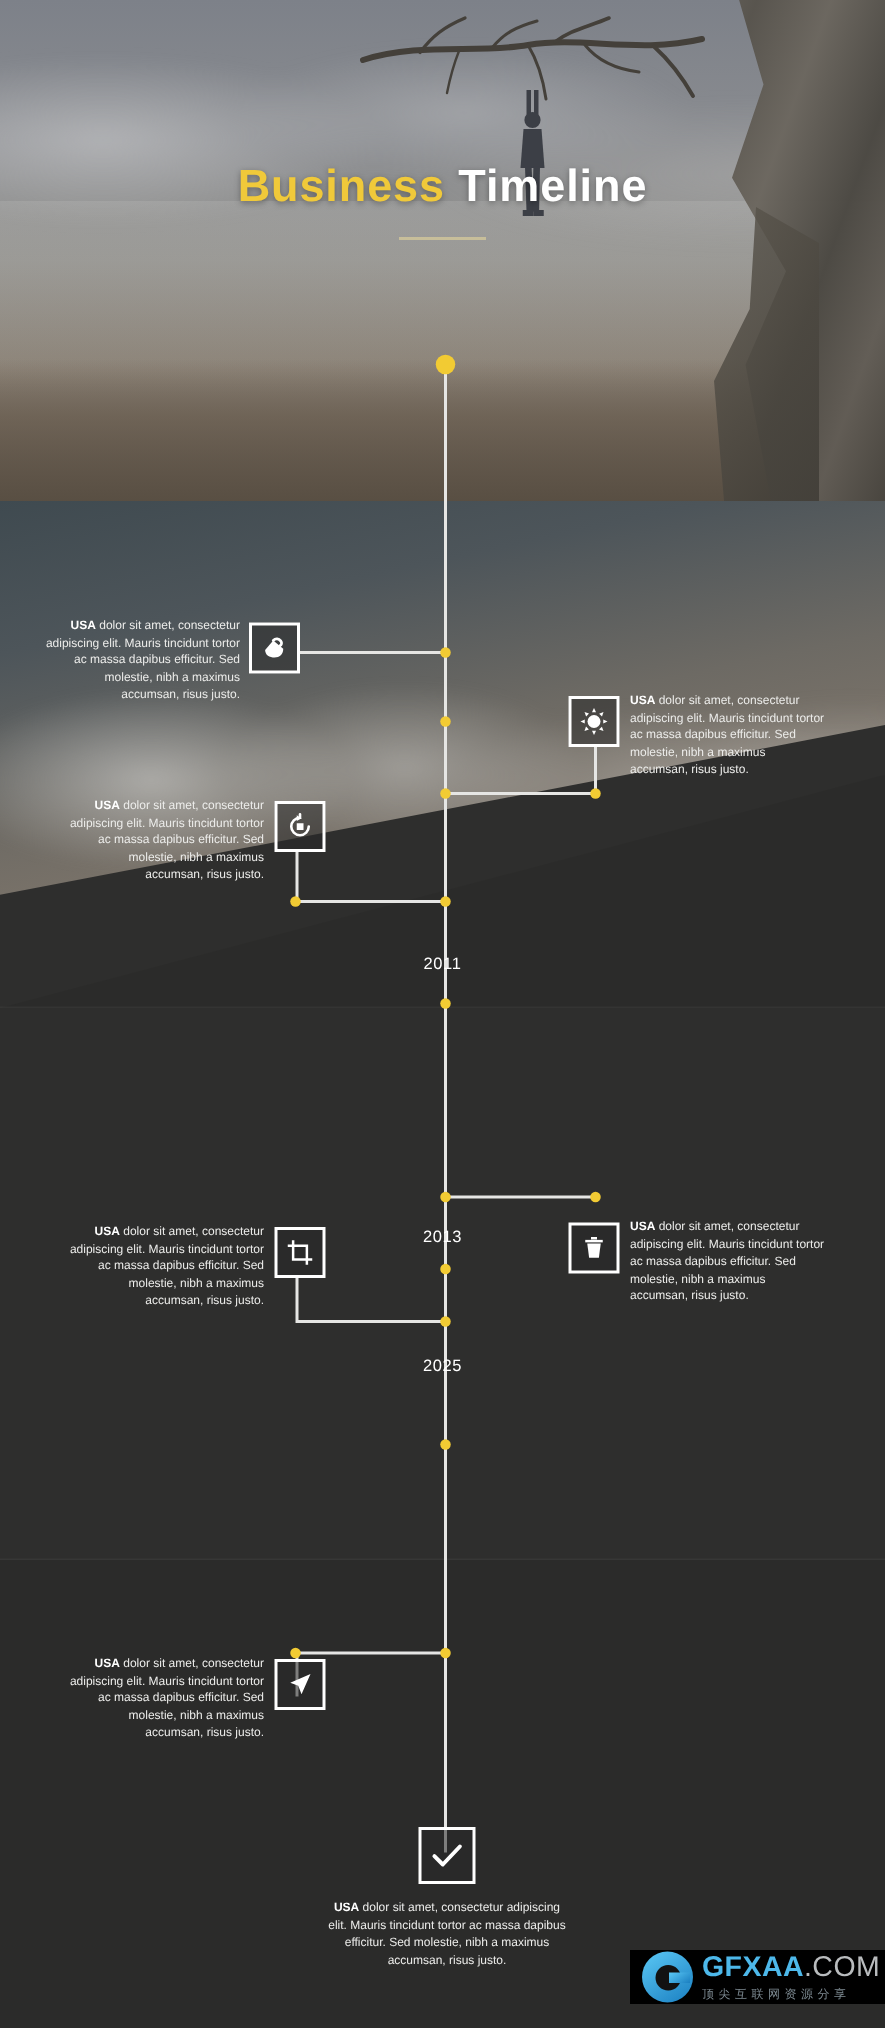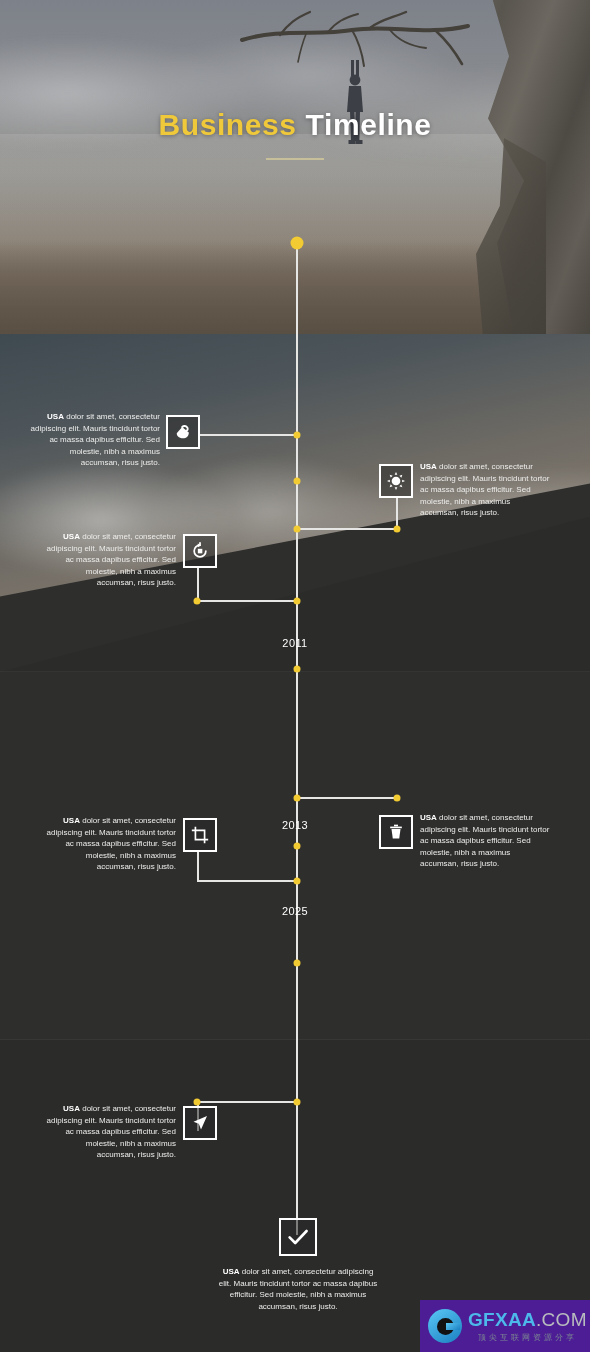--- a/index.html
+++ b/index.html
@@ -131,22 +131,22 @@
   .blk.l { text-align:left; }
   .blk.c { text-align:center; }
 
   .yr {
     position:absolute; width:100%; left:0; text-align:center;
     color:#ffffff; font-size:11px; letter-spacing:.4px;
   }
 
   
   .wm {
-    position:absolute; left:420px; top:1300px; width:170px; height:52px;
-    background:#4c1d95; display:flex; align-items:center; padding-left:8px;text-align:center;
+    position:absolute; left:420px; top:1300px; width:170px; height:36px;
+    background:#000000; display:flex; align-items:center; padding-left:8px;
   }
   .wm .g {
     width:34px; height:34px; border-radius:50%;
     background:linear-gradient(145deg,#5bc8f5,#1a7fc1);
     position:relative; flex:none;
   }
   .wm .g::after {
     content:""; position:absolute; left:9px; top:9px; width:17px; height:17px;
     border-radius:50%; background:#121212;
   }

